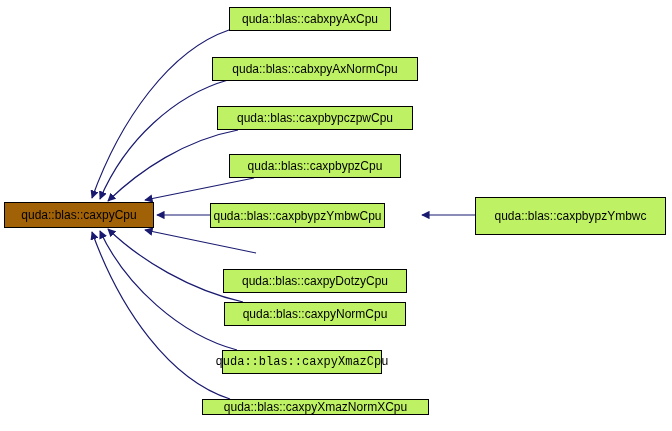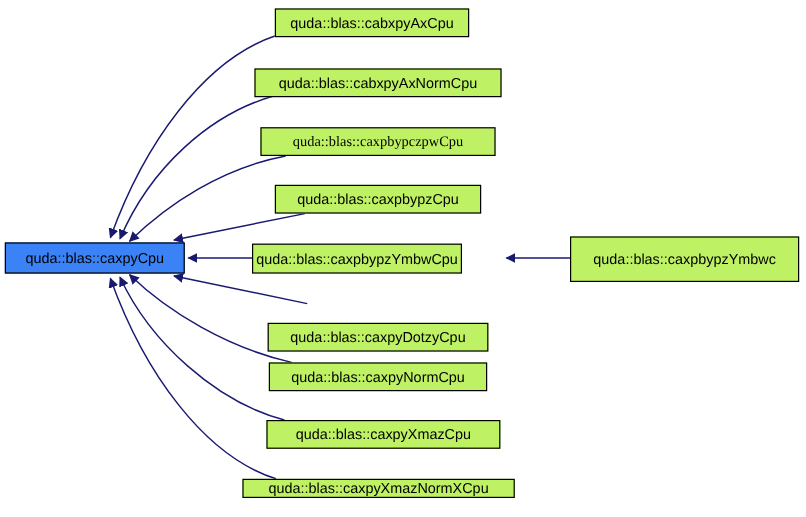--- a/index.html
+++ b/index.html
@@ -1,19 +1,19 @@
 <!DOCTYPE html>
 <html><head>
 <meta charset="utf-8">
 <style>
   html, body { margin: 0; padding: 0; background: #ffffff; }
   body { width: 672px; height: 431px; position: relative; overflow: hidden; font-family: "Liberation Sans", sans-serif; }
   svg#edges { position: absolute; left: 0; top: 0; width: 672px; height: 431px; }
   .node { position: absolute; box-sizing: border-box; border: 1px solid #000; background: #bef264; display: flex; align-items: center; justify-content: center; text-align: center; font-size: 12px; color: #000; line-height: 14px; cursor: pointer; }
-  .node.root { background: #3b82f6; border-color: #000; cursor: default; }
+  .node.root { background: #a16207; border-color: #000; cursor: default; }
 </style>
 </head>
 <body>
 
 <svg id="edges" xmlns="http://www.w3.org/2000/svg">
   <defs>
     <marker id="arrow" viewBox="0 0 10 10" refX="9" refY="5" markerWidth="7" markerHeight="7" orient="auto-start-reverse">
       <path d="M0,0 L10,5 L0,10 z" fill="#191970"></path>
     </marker>
   </defs>
@@ -34,36 +34,36 @@
 <div class="node root" style="left:4px;top:202px;width:150px;height:26px;">
   <span>quda::blas::caxpyCpu</span>
 </div>
 
 <div class="node" style="left:229px;top:7px;width:162px;height:24px;">
   <span>quda::blas::cabxpyAxCpu</span>
 </div>
 <div class="node" style="left:212px;top:57px;width:206px;height:24px;">
   <span>quda::blas::cabxpyAxNormCpu</span>
 </div>
-<div class="node" style="left:217px;top:106px;width:196px;height:24px;font-family:Liberation Serif, serif;">
+<div class="node" style="left:217px;top:106px;width:196px;height:24px;">
   <span>quda::blas::caxpbypczpwCpu</span>
 </div>
 <div class="node" style="left:229px;top:154px;width:172px;height:24px;">
   <span>quda::blas::caxpbypzCpu</span>
 </div>
 <div class="node" style="left:210px;top:203px;width:175px;height:25px;">
   <span>quda::blas::caxpbypzYmbwCpu</span>
 </div>
 <div class="node" style="left:223px;top:253px;width:184px;height:24px;margin-top:16px;">
   <span>quda::blas::caxpyDotzyCpu</span>
 </div>
 <div class="node" style="left:224px;top:302px;width:182px;height:24px;">
   <span>quda::blas::caxpyNormCpu</span>
 </div>
-<div class="node" style="left:222px;top:350px;width:195px;height:24px;">
+<div class="node" style="left:222px;top:350px;width:160px;height:24px;font-family:Liberation Mono, monospace;">
   <span>quda::blas::caxpyXmazCpu</span>
 </div>
 <div class="node" style="left:202px;top:399px;width:227px;height:16px;">
   <span>quda::blas::caxpyXmazNormXCpu</span>
 </div>
 
 <div class="node" style="left:475px;top:197px;width:191px;height:38px;flex-direction:column;">
   <span>quda::blas::caxpbypzYmbwc</span>
 </div>
 

